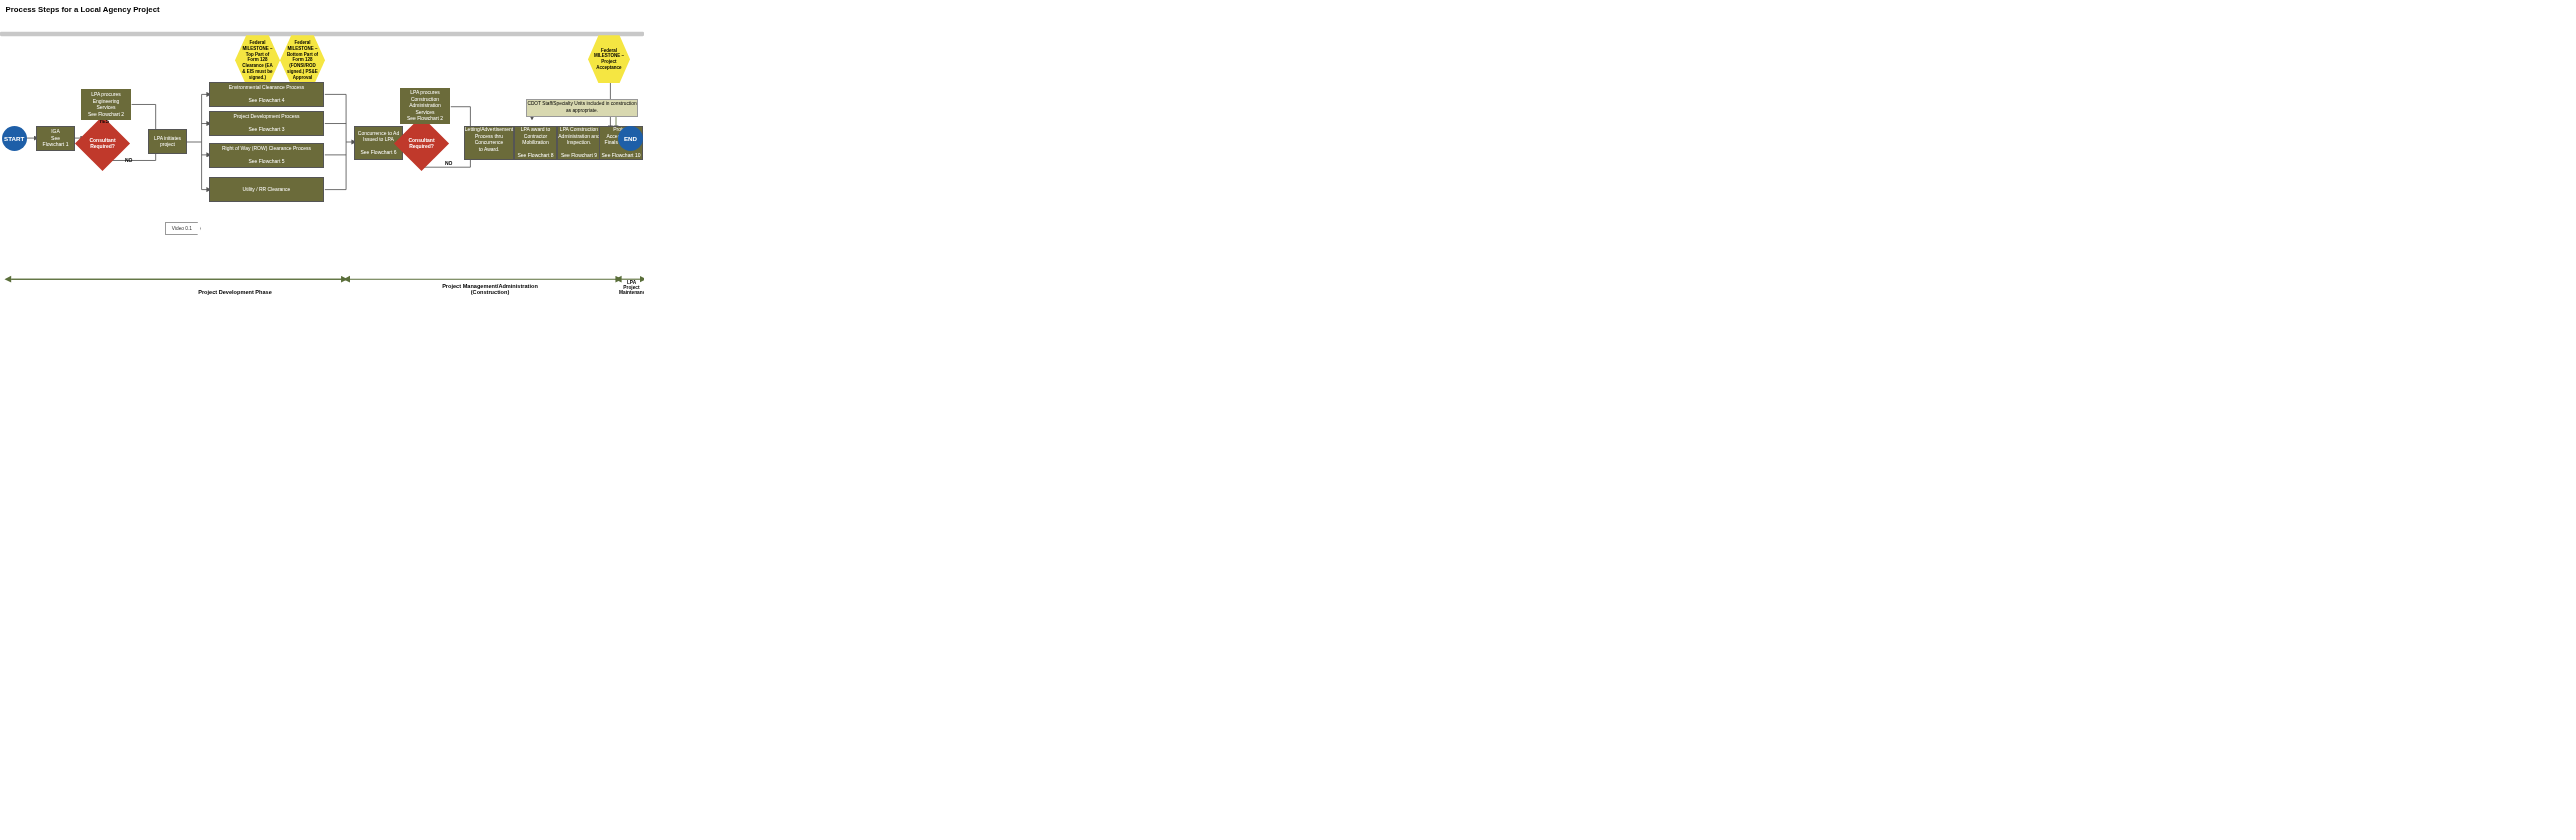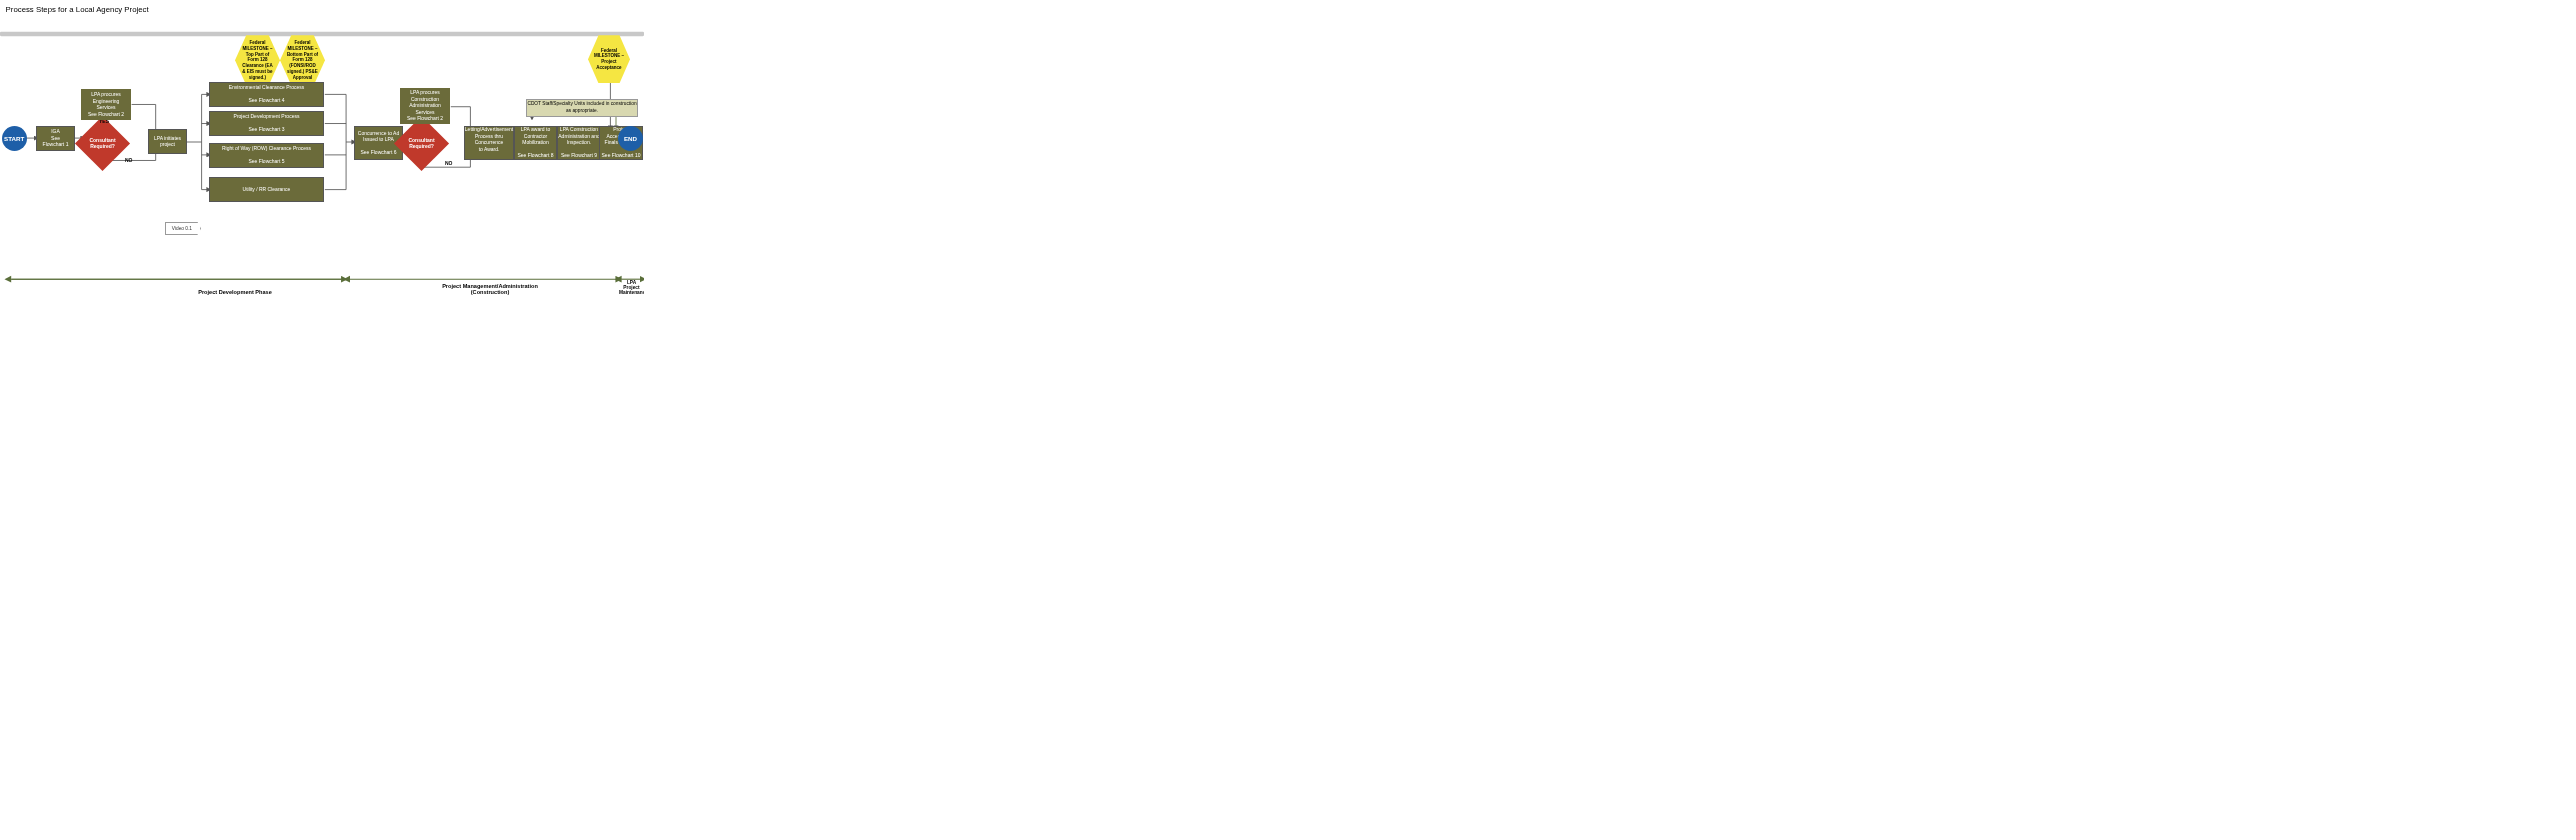--- a/index.html
+++ b/index.html
@@ -6,21 +6,21 @@
     body {
       background: #fff;
       font-family: Arial, sans-serif;
       font-size: 6.2px;
       width: 644px;
       min-height: 280px;
       overflow-x: auto;
     }
     .page-title {
       font-size: 7.8px;
-      font-weight: normal;
+      font-weight: bold;
       padding: 4.5px 5.6px 2.2px 5.6px;
       color: #000;
     }
     .diagram-container {
       position: relative;
       width: 644px;
       height: 269px;
       background: #fff;
       overflow: visible;
     }

